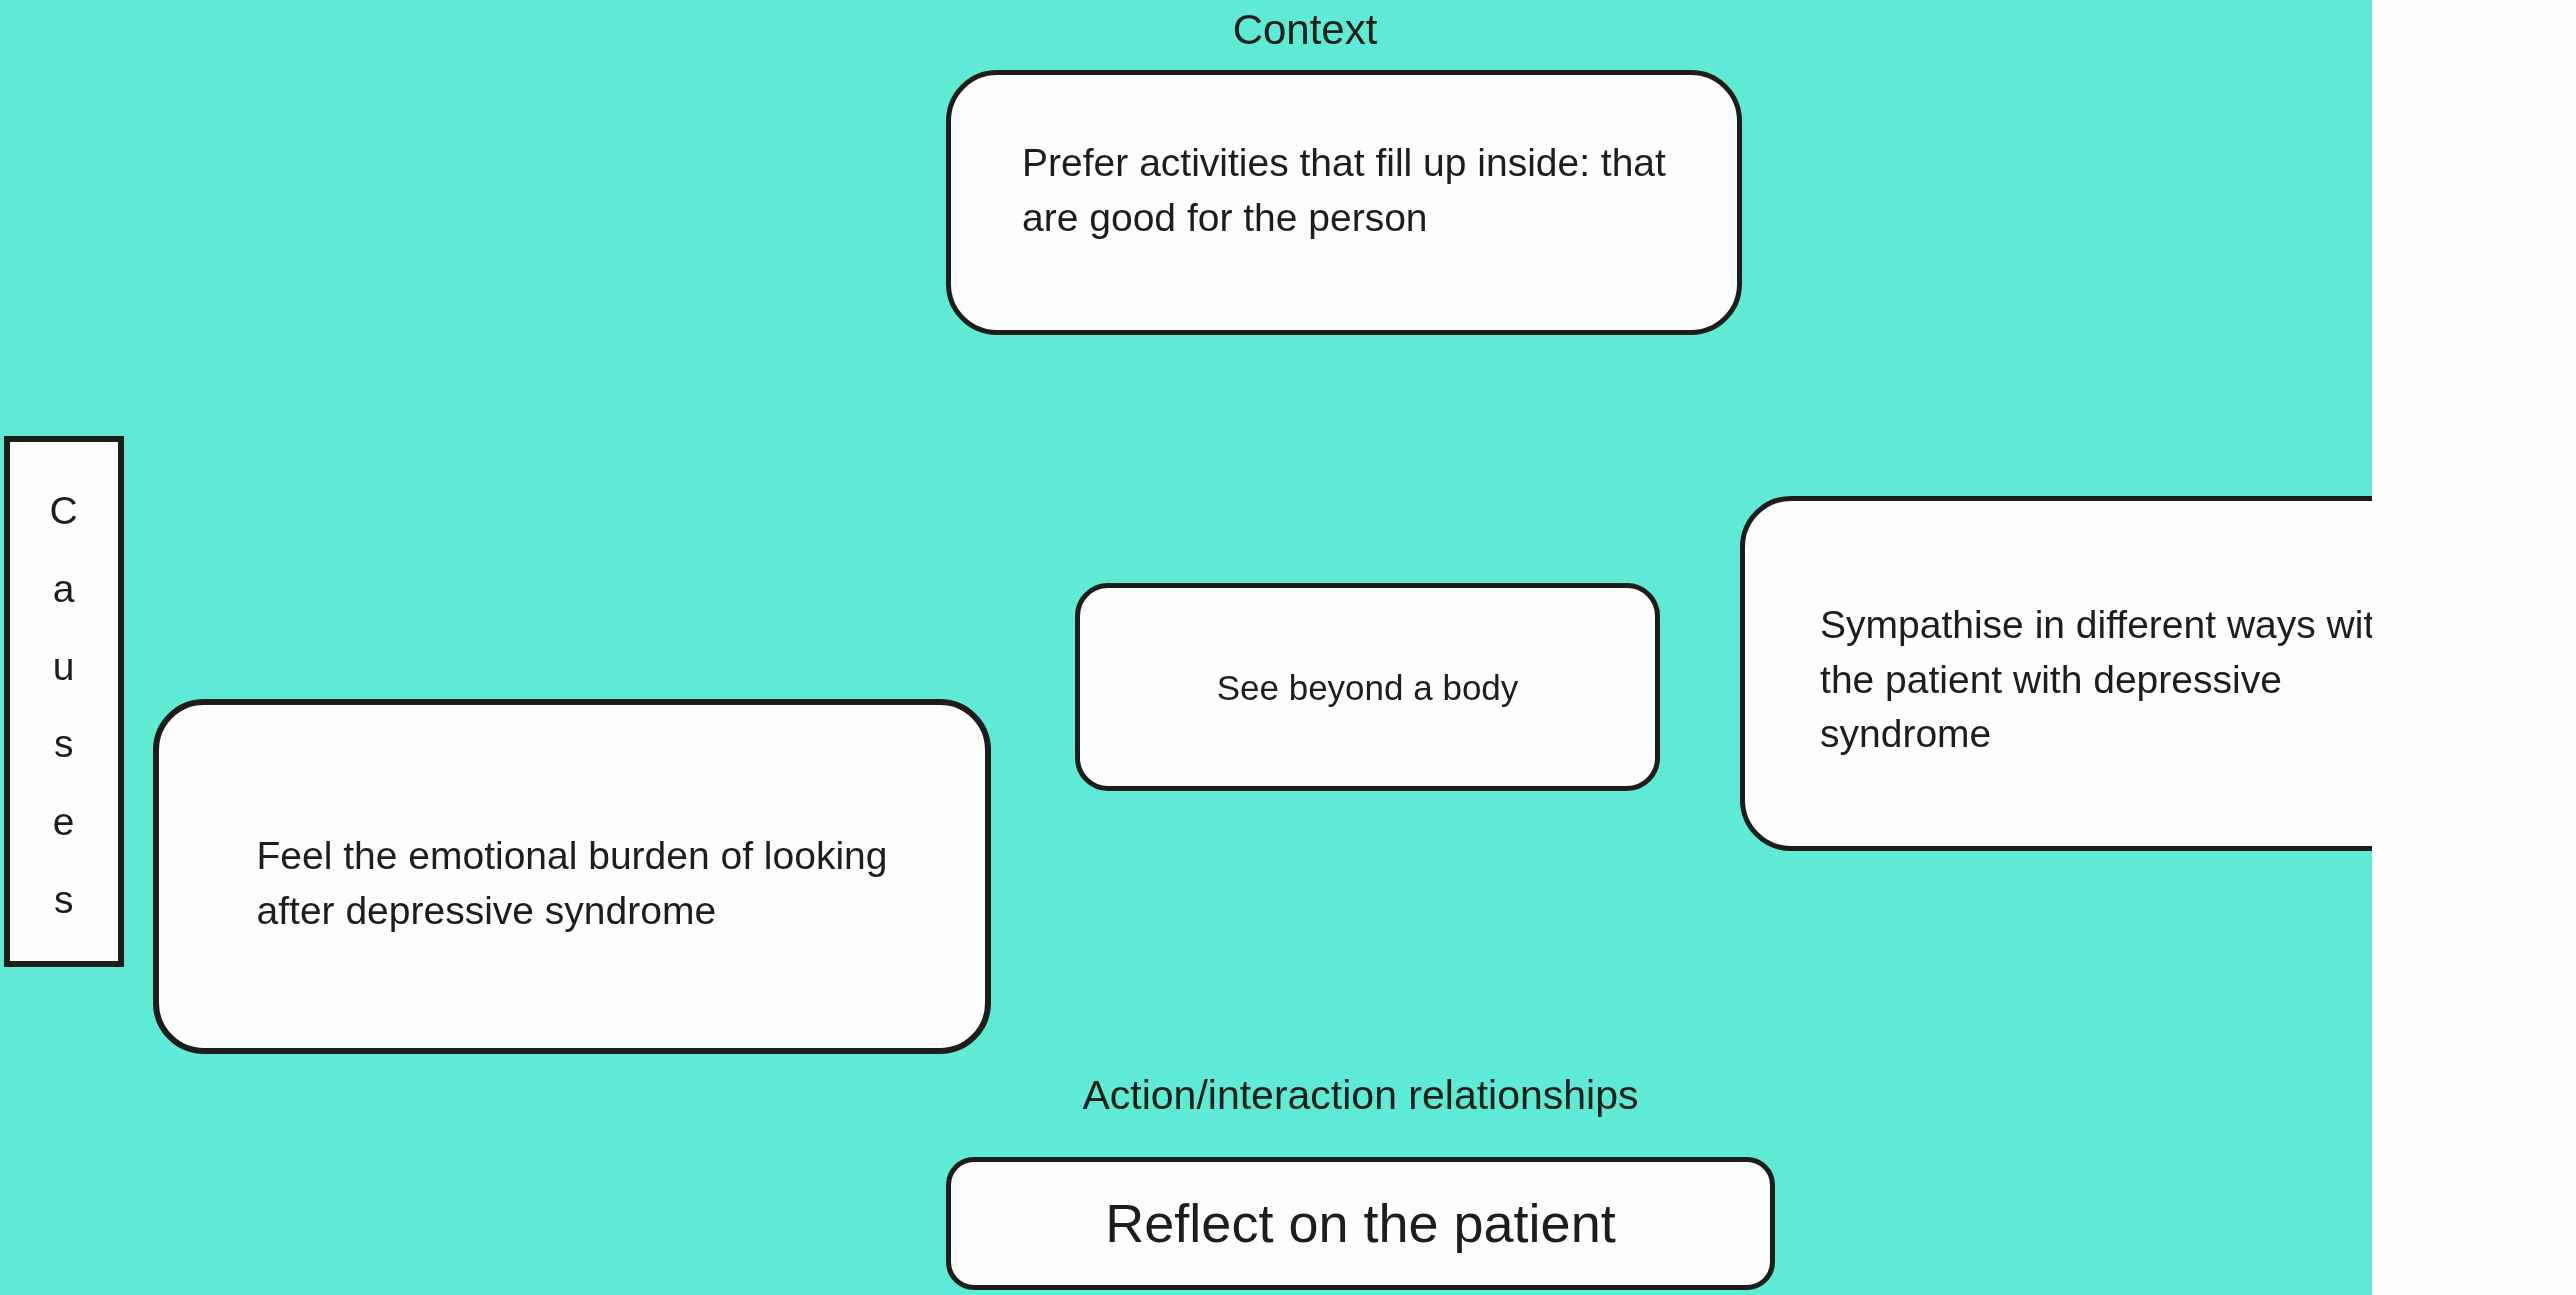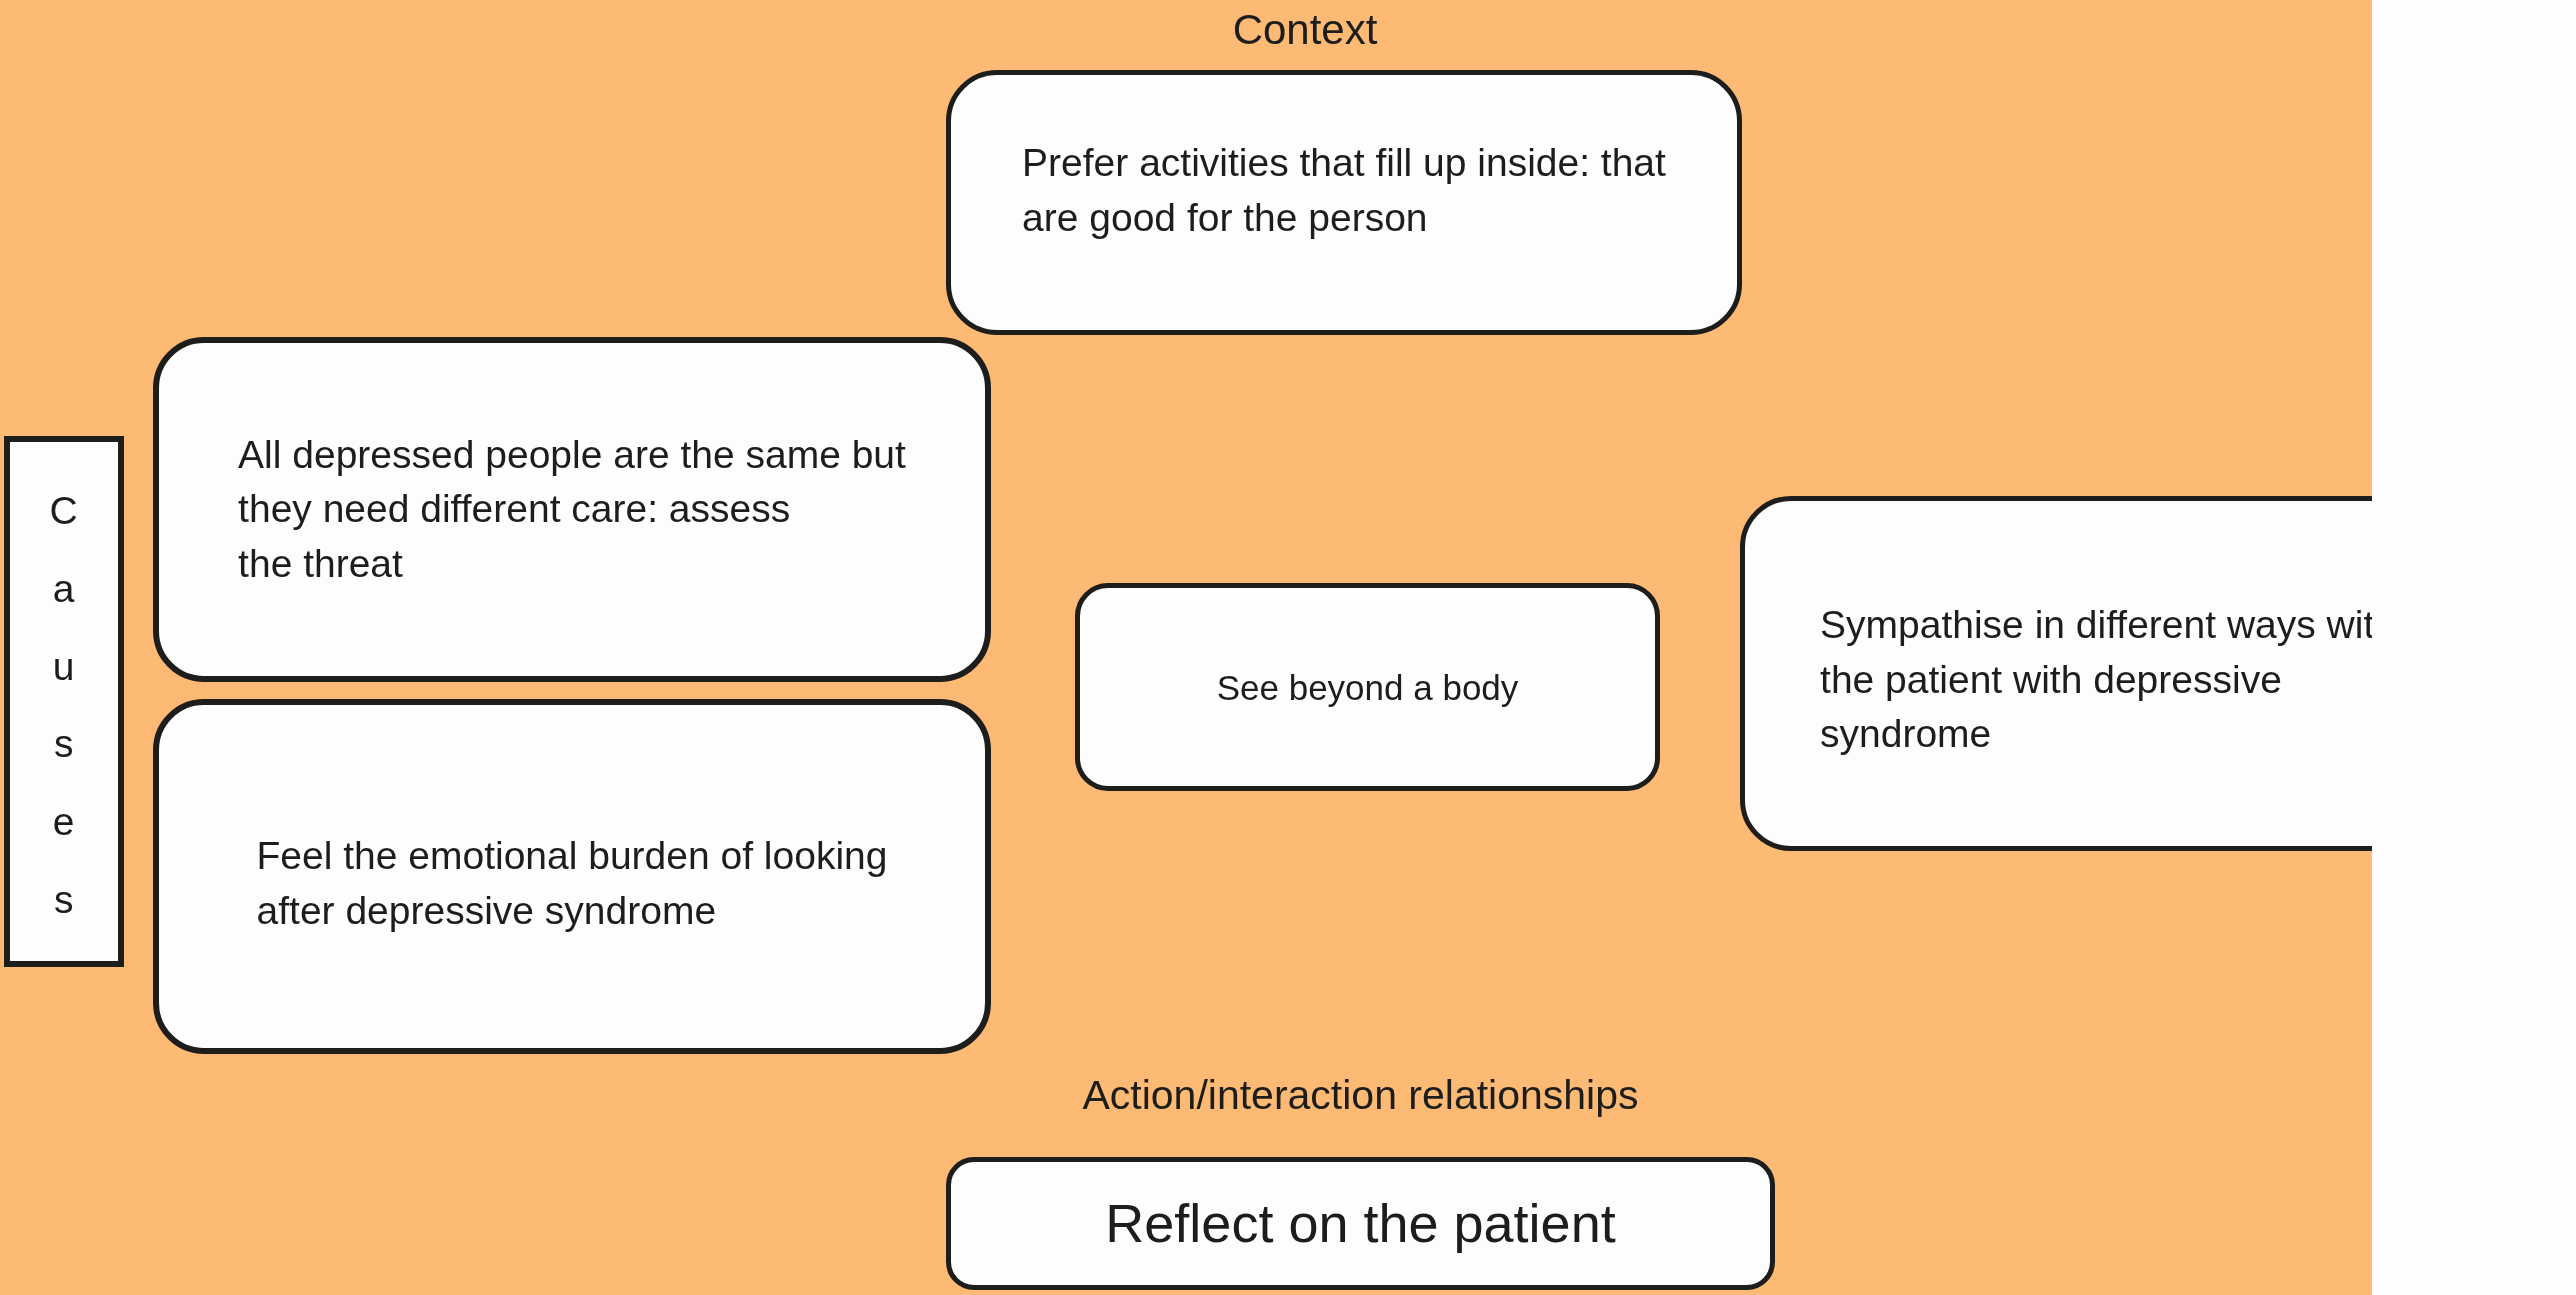--- a/index.html
+++ b/index.html
@@ -1,20 +1,20 @@
 <!DOCTYPE html>
 <html style="font-size:14.8px"><head>
 <meta charset="utf-8">
 <style>
   html, body { margin: 0; padding: 0; background: #fdfdfd; }
   .figure {
     position: relative;
     width: 2372px;
     height: 1295px;
-    background: #fdba74;
+    background: #5eead4;
     font-family: "Liberation Sans", sans-serif;
     color: #1d1d1b;
     overflow: hidden;
   }
   
   .rbox {
     position: absolute;
     box-sizing: border-box;
     background: #fdfdfd;
     border: 5.5px solid #1d1d1b;
@@ -79,25 +79,20 @@
 
   <div id="causes-box" class="vbox">
     <span>C</span>
     <span>a</span>
     <span>u</span>
     <span>s</span>
     <span>e</span>
     <span>s</span>
   </div>
 
-  <div id="assess-box" class="rbox">
-    <div class="box-text">All depressed people are the same but
-they need different care: assess
-the threat</div>
-  </div>
 
   <div id="burden-box" class="rbox">
     <div class="box-text">Feel the emotional burden of looking
 after depressive syndrome</div>
   </div>
 
   <div id="see-beyond-box" class="rbox">
     <div class="box-text">See beyond a body</div>
   </div>
 

